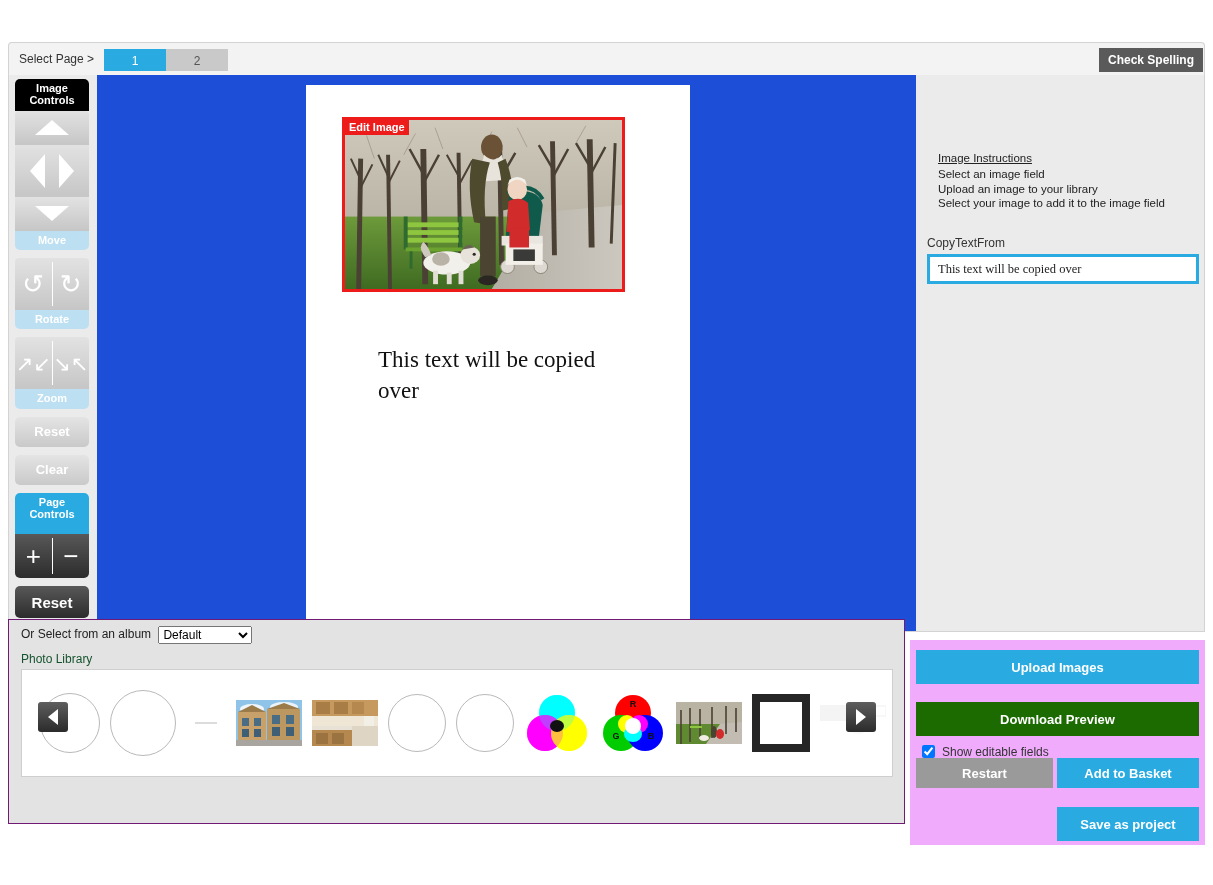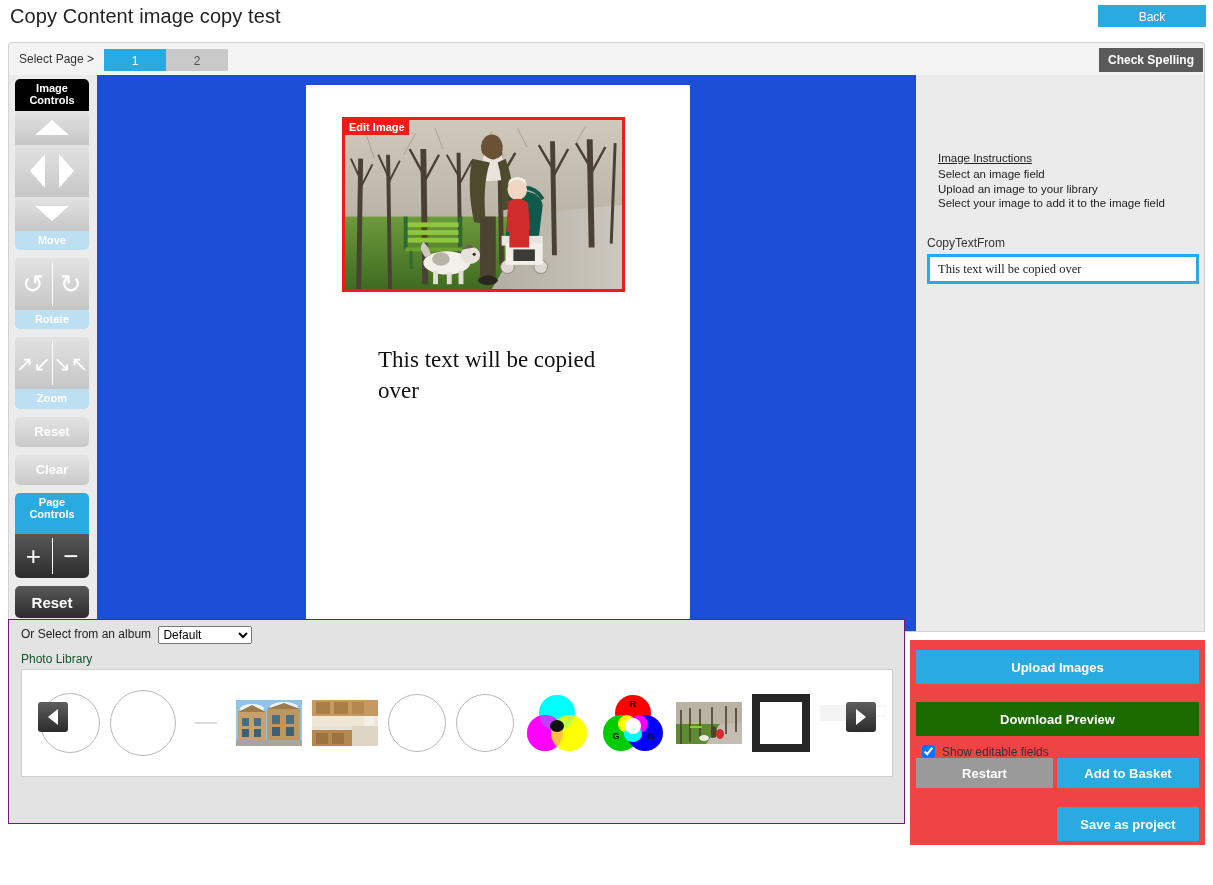--- a/index.html
+++ b/index.html
@@ -206,21 +206,21 @@
   }
   .nav-left { left: 16px; }
   .nav-right { right: 16px; }
   .arrow-gl { width: 0; height: 0; }
   .arrow-gl.l { border-top: 8px solid transparent; border-bottom: 8px solid transparent; border-right: 10px solid #fff; }
   .arrow-gl.r { border-top: 8px solid transparent; border-bottom: 8px solid transparent; border-left: 10px solid #fff; }
 
   .actions-panel {
     position: absolute; left: 910px; top: 640px;
     width: 295px; height: 205px;
-    background: #ef4444;
+    background: #f0abfc;
   }
   .act-btn {
     position: absolute; color: #ffffff;
     font-size: 13px; font-weight: bold;
     display: flex; align-items: center; justify-content: center;
     cursor: pointer; border: none;
   }
   .upload-btn   { left: 6px; top: 10px;  width: 283px; height: 34px; background: #29abe2; }
   .download-btn { left: 6px; top: 62px;  width: 283px; height: 34px; background: #1c6b00; }
   .restart-btn  { left: 6px; top: 118px; width: 137px; height: 30px; background: #9a9a9a; }
@@ -231,24 +231,20 @@
     font-size: 12px; color: #333;
     display: flex; align-items: center; gap: 4px;
   }
   .chk { width: 13px; height: 13px; }
 </style>
 </head>
 <body>
 
 <div class="app">
 
-  <div class="header">
-    <div class="page-title">Copy Content image copy test</div>
-    <button class="back-button">Back</button>
-  </div>
 
   <div class="tabbar">
     <div class="select-page-label">Select Page &gt;</div>
     <button class="page-tab active">1</button>
     <button class="page-tab inactive">2</button>
     <button class="check-spelling">Check Spelling</button>
   </div>
 
   <div class="editor-body">
 

